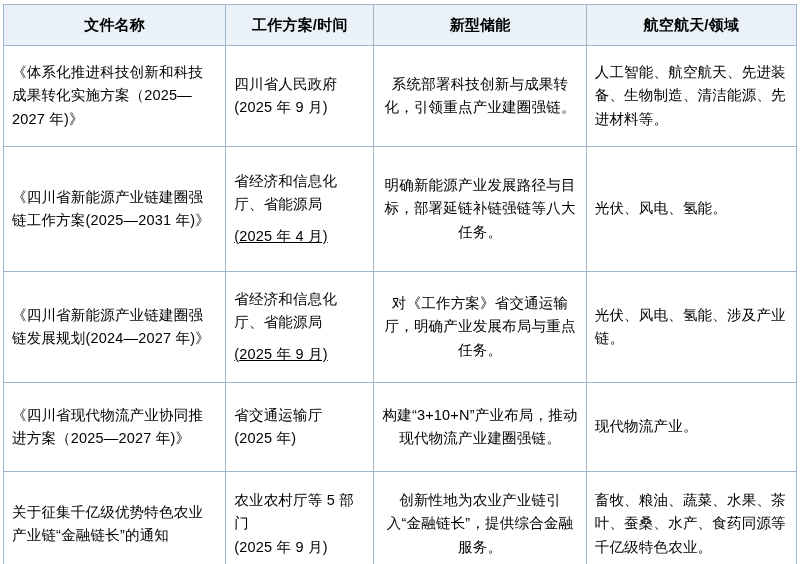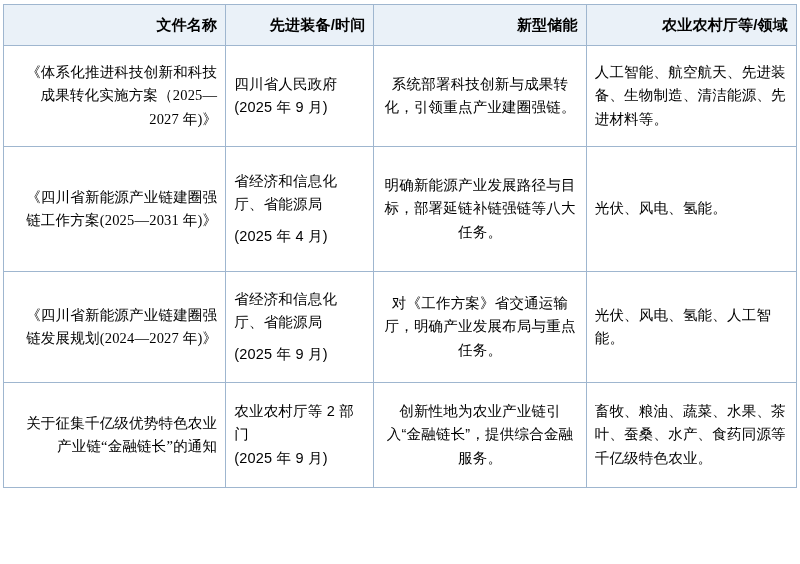--- a/index.html
+++ b/index.html
@@ -24,70 +24,69 @@
   .doc-table td {
     border: 1px solid #9fb6cf;
     vertical-align: middle;
     padding: 7px 8px 7px 8px;
     font-size: 14.5px;
     line-height: 1.62;
     letter-spacing: 0.2px;
   }
   .doc-table thead th {
     background: #eaf1f8;
-    text-align: right;
+    text-align: center;
     font-weight: bold;
     font-size: 15px;
     height: 30px;
     padding-top: 5px;
     padding-bottom: 5px;
   }
   col.c0 { width: 222px; }
   col.c1 { width: 148px; }
   col.c2 { width: 212px; }
   col.c3 { width: 210px; }
 
   td.name-cell {
-    text-align: right;
-    font-family: Liberation Serif, serif;
+    text-align: left;
   }
   td.issuer-cell {
     text-align: left;
   }
   td.content-cell {
     text-align: center;
   }
   td.field-cell {
     text-align: left;
   }
   .issuer-line { display: block; }
-  .issuer-line.gap { margin-top: 8px; }
+  .issuer-line.gap { margin-top: 8px; text-decoration: underline; }
 
   .row-h1 td { height: 86px; }
   .row-h2 td { height: 110px; }
   .row-h3 td { height: 96px; }
   .row-h4 td { height: 74px; }
   .row-h5 td { height: 90px; }
 </style>
 </head>
 <body>
 
 <table class="doc-table">
   <colgroup>
     <col class="c0">
       <col class="c1">
       <col class="c2">
       <col class="c3">
   </colgroup>
   <thead>
     <tr>
       <th>文件名称</th>
-      <th>先进装备/时间</th>
+      <th>工作方案/时间</th>
       <th>新型储能</th>
-      <th>农业农村厅等/领域</th>
+      <th>航空航天/领域</th>
     </tr>
   </thead>
   <tbody>
     <tr class="row-h1">
       <td class="name-cell">《体系化推进科技创新和科技成果转化实施方案（2025—2027 年)》</td>
       <td class="issuer-cell">
         <span class="issuer-line">四川省人民政府</span>
         <span class="issuer-line">(2025 年 9 月)</span>
       </td>
       <td class="content-cell">系统部署科技创新与成果转化，引领重点产业建圈强链。</td>
@@ -102,25 +101,34 @@
       <td class="content-cell">明确新能源产业发展路径与目标，部署延链补链强链等八大任务。</td>
       <td class="field-cell">光伏、风电、氢能。</td>
     </tr>
     <tr class="row-h3">
       <td class="name-cell">《四川省新能源产业链建圈强链发展规划(2024—2027 年)》</td>
       <td class="issuer-cell">
         <span class="issuer-line">省经济和信息化厅、省能源局</span>
         <span class="issuer-line gap">(2025 年 9 月)</span>
       </td>
       <td class="content-cell">对《工作方案》省交通运输厅，明确产业发展布局与重点任务。</td>
-      <td class="field-cell">光伏、风电、氢能、人工智能。</td>
+      <td class="field-cell">光伏、风电、氢能、涉及产业链。</td>
+    </tr>
+    <tr class="row-h4">
+      <td class="name-cell">《四川省现代物流产业协同推进方案（2025—2027 年)》</td>
+      <td class="issuer-cell">
+        <span class="issuer-line">省交通运输厅</span>
+        <span class="issuer-line">(2025 年)</span>
+      </td>
+      <td class="content-cell">构建“3+10+N”产业布局，推动现代物流产业建圈强链。</td>
+      <td class="field-cell">现代物流产业。</td>
     </tr>
     <tr class="row-h5">
       <td class="name-cell">关于征集千亿级优势特色农业产业链“金融链长”的通知</td>
       <td class="issuer-cell">
-        <span class="issuer-line">农业农村厅等 2 部门</span>
+        <span class="issuer-line">农业农村厅等 5 部门</span>
         <span class="issuer-line">(2025 年 9 月)</span>
       </td>
       <td class="content-cell">创新性地为农业产业链引入“金融链长”，提供综合金融服务。</td>
       <td class="field-cell">畜牧、粮油、蔬菜、水果、茶叶、蚕桑、水产、食药同源等千亿级特色农业。</td>
     </tr>
   </tbody>
 </table>
 
 </body></html>

